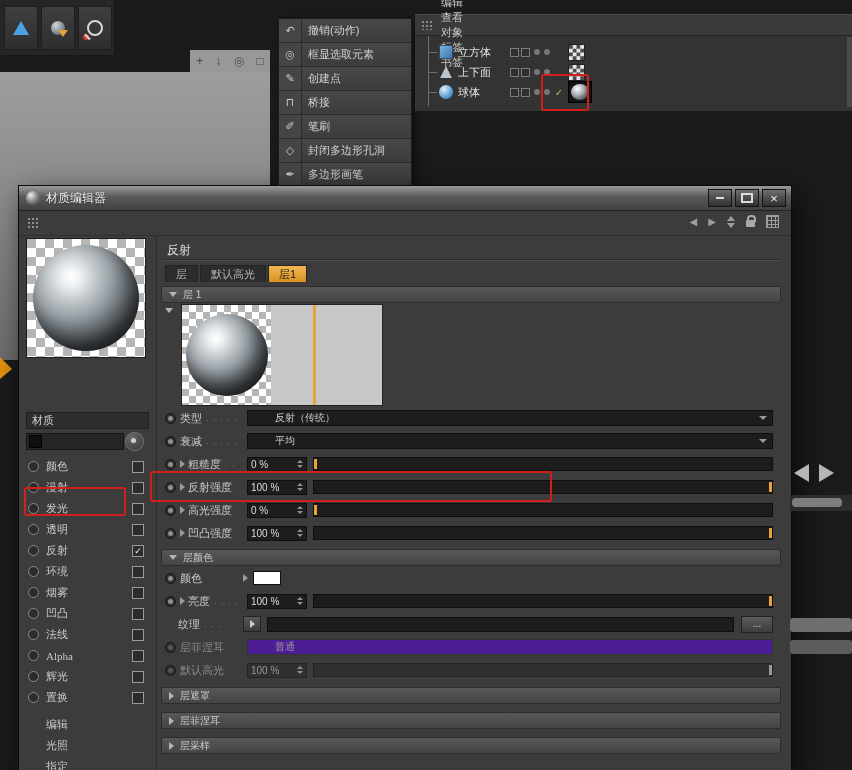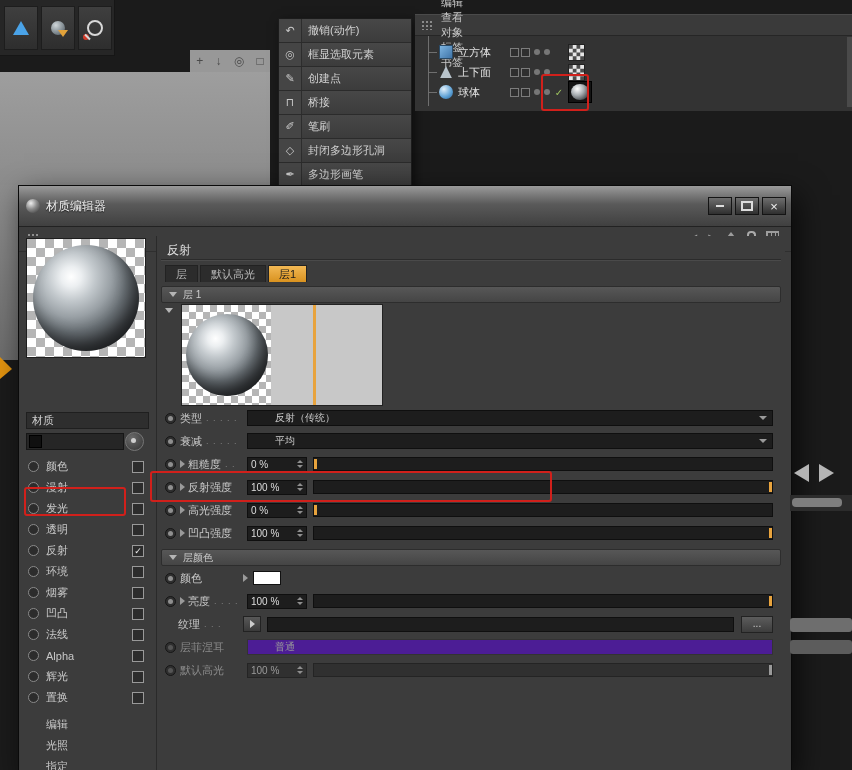--- a/index.html
+++ b/index.html
@@ -50,21 +50,21 @@
   .dot{width:6px;height:6px;border-radius:50%;background:#777;margin:0 2px 0 2px;flex:none;}
   .om-check{width:14px;text-align:center;color:#9ec45f;font-size:10px;flex:none;}
   .tag{flex:none;margin-left:2px;}
   .checker-tag{width:15px;height:15px;background:conic-gradient(#e6e6e6 25%,#4c4c4c 0 50%,#e6e6e6 0 75%,#4c4c4c 0);background-size:7.5px 7.5px;border:1px solid #222;}
   .material-thumb-tag{width:22px;height:20px;background:#141414;border:1px solid #000;position:relative;}
   .material-thumb-tag::after{content:"";position:absolute;inset:2px;border-radius:50%;background:radial-gradient(circle at 35% 30%,#fff,#a8aeb2 40%,#3c4044 80%);}
   .om-scroll{position:absolute;right:0;top:22px;width:5px;height:70px;background:#4a4a4a;}
 
   
   .dlg{left:18px;top:185px;width:772px;height:585px;background:#3c3c3c;border:1px solid #0a0a0a;box-shadow:6px 10px 28px rgba(0,0,0,.65);}
-  .dlg-title{height:24px;background:linear-gradient(#9a9a9a,#5a5a5a 45%,#404040);display:flex;align-items:center;padding:8px 5px;border-bottom:1px solid #222;}
+  .dlg-title{height:24px;background:linear-gradient(#9a9a9a,#5a5a5a 45%,#404040);display:flex;align-items:center;padding:0 5px;border-bottom:1px solid #222;}
   .dlg-ball{width:14px;height:14px;border-radius:50%;background:radial-gradient(circle at 35% 30%,#eee,#8a8a8a 45%,#303030);margin:0 6px 0 2px;flex:none;}
   .dlg-title-text{font-size:12px;color:#f2f2f2;text-shadow:0 1px 1px rgba(0,0,0,.7);flex:1;}
   .wbtns{display:flex;}
   .wbtn{width:22px;height:16px;background:linear-gradient(#6e6e6e,#2f2f2f);border:1px solid #141414;display:flex;align-items:center;justify-content:center;margin-left:3px;}
   .wbtn-min::after{content:"";width:8px;height:2px;background:#ddd;}
   .wbtn-max::after{content:"";width:8px;height:6px;border:2px solid #ddd;}
   .wbtn-close::after{content:"×";color:#eee;font-size:13px;line-height:1;}
   .dlg-toolbar{height:24px;position:relative;border-bottom:1px solid #2f2f2f;}
   .dgrip{position:absolute;left:8px;top:6px;width:13px;height:11px;background-image:radial-gradient(#8f8f8f 1px,transparent 1.2px);background-size:4px 4px;}
   .dtools{position:absolute;right:12px;top:4px;display:flex;align-items:center;gap:11px;}
@@ -72,21 +72,21 @@
   .chev-l::before{content:"◀";}
   .chev-r::before{content:"▶";}
   .updn{display:flex;flex-direction:column;gap:2px;}
   .updn::before{content:"";border-left:4px solid transparent;border-right:4px solid transparent;border-bottom:5px solid #9d9d9d;}
   .updn::after{content:"";border-left:4px solid transparent;border-right:4px solid transparent;border-top:5px solid #9d9d9d;}
   .lock-icon{width:9px;height:7px;background:#aaa;border-radius:1px;position:relative;margin-top:4px;}
   .lock-icon::before{content:"";position:absolute;top:-5px;left:1px;width:5px;height:5px;border:2px solid #aaa;border-bottom:none;border-radius:4px 4px 0 0;}
   .grid-icon{width:11px;height:11px;border:1px solid #9d9d9d;background-image:linear-gradient(#9d9d9d 1px,transparent 1px),linear-gradient(90deg,#9d9d9d 1px,transparent 1px);background-size:4px 4px;}
 
   
-  .lpanel{position:absolute;left:7px;top:50px;width:126px;bottom:0;}
+  .lpanel{position:absolute;left:7px;top:50px;width:126px;bottom:0;font-family:Liberation Serif, serif;}
   .checker{background:conic-gradient(#fff 25%,#b5b5b5 0 50%,#fff 0 75%,#b5b5b5 0);background-size:18px 18px;}
   .mat-preview{position:absolute;top:2px;left:0;width:118px;height:118px;border:1px solid #1e1e1e;display:flex;align-items:center;justify-content:center;}
   .sphere{border-radius:50%;background:radial-gradient(circle at 36% 30%,#ffffff,#eceff1 10%,#c2c8cc 24%,#99a0a5 40%,#686f74 55%,#45494d 70%,#292c2f 86%,#1d1f21);box-shadow:inset -6px -10px 16px rgba(0,0,0,.45);}
   .big-sphere{width:106px;height:106px;}
   .mat-name{position:absolute;top:176px;left:0;width:116px;height:15px;background:#2e2e2e;border:1px solid #1f1f1f;color:#cfcfcf;font-size:11px;line-height:15px;padding-left:5px;}
   .shader-row{position:absolute;top:196px;left:0;width:118px;height:18px;display:flex;align-items:center;justify-content:space-between;}
   .shader-field{width:94px;height:15px;background:#262626;border:1px solid #161616;display:flex;align-items:center;padding-left:2px;}
   .mini-sq{width:11px;height:11px;background:#101010;border:1px solid #000;}
   .node-btn{width:17px;height:17px;border-radius:50%;background:radial-gradient(circle at 35% 30%,#6a6a6a,#333);border:1px solid #777;position:relative;}
   .node-btn::after{content:"";position:absolute;left:5px;top:5px;width:5px;height:5px;border-radius:50%;background:#cfcfcf;}
@@ -575,20 +575,37 @@
             <span>
               <i class="tu"></i>
               <i class="td"></i>
             </span>
           </span>
         <span class="slider">
             <span class="marker" style="left: calc(100% - 3px);"></span>
           </span>
       </div>
 
+      <div class="sec-holder">
+
+          <div class="secbar">
+            <span class="tri-r"></span>
+            <span>层遮罩</span>
+          </div>
+
+          <div class="secbar">
+            <span class="tri-r"></span>
+            <span>层菲涅耳</span>
+          </div>
+
+          <div class="secbar">
+            <span class="tri-r"></span>
+            <span>层采样</span>
+          </div>
+        </div>
     </div>
   </div>
 
   <div class="abs frag-arrows">
     <span class="fa-l"></span>
     <span class="fa-r"></span>
   </div>
   <div class="abs frag-track">
       <span class="bar"></span>
     </div>

